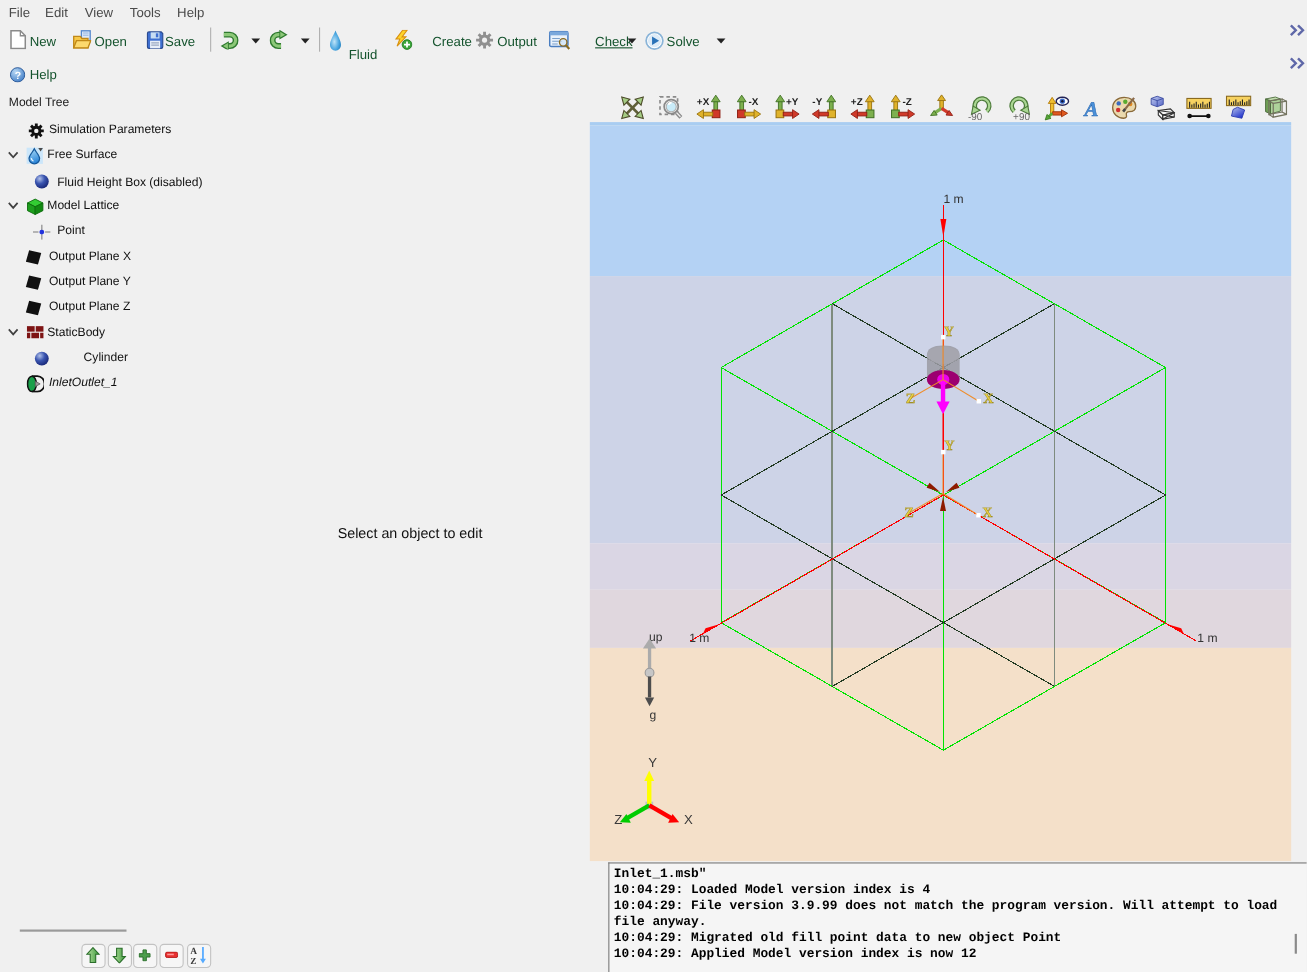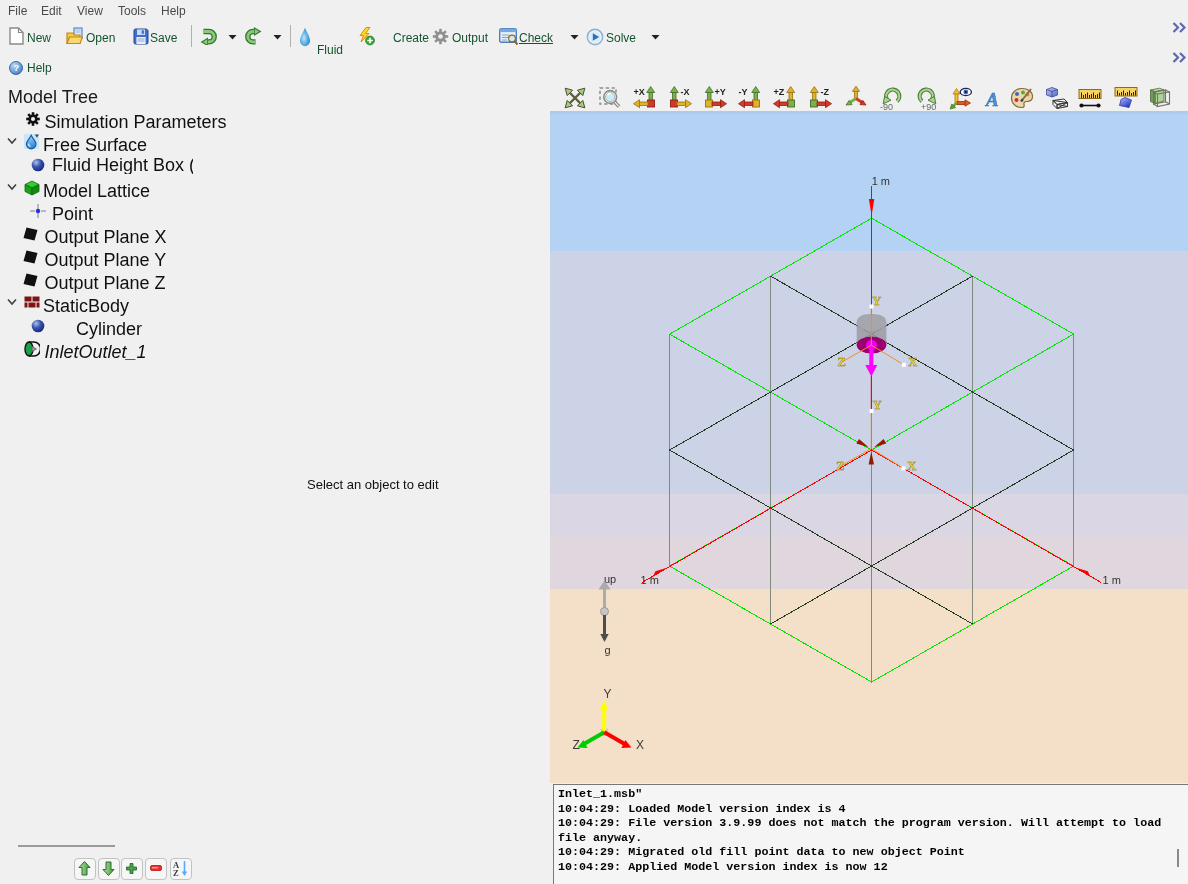--- a/index.html
+++ b/index.html
@@ -2,39 +2,39 @@
 <html><head>
 <meta charset="utf-8">
 <style>
   html,body{margin:0;padding:0;}
   body{width:1188px;height:884px;overflow:hidden;background:#f0f0f0;
        font-family:"Liberation Sans",sans-serif;}
   #app{position:relative;width:1188px;height:884px;background:#f0f0f0;}
   .abs{position:absolute;}
   .menu{font-size:12px;color:#4a4a4a;top:4px;}
   .tbtxt{font-size:12px;color:#14532d;top:31px;}
-  .treetxt{font-size:18px;color:#101010;}
+  .treetxt{font-size:11px;color:#101010;}
 </style>
 </head>
 <body>
 <div id="app">
 
   <span class="abs menu" style="left:8px;">File</span>
   <span class="abs menu" style="left:41px;">Edit</span>
   <span class="abs menu" style="left:77px;">View</span>
   <span class="abs menu" style="left:118px;">Tools</span>
   <span class="abs menu" style="left:161px;">Help</span>
 
   <span class="abs tbtxt" style="left:27px;">New</span>
   <span class="abs tbtxt" style="left:86px;">Open</span>
   <span class="abs tbtxt" style="left:150px;">Save</span>
   <span class="abs tbtxt" style="left:317px;margin-top:12px;">Fluid</span>
   <span class="abs tbtxt" style="left:374px;margin-left:19px;">Create</span>
   <span class="abs tbtxt" style="left:452px;">Output</span>
-  <span class="abs tbtxt" style="left:519px;text-decoration:underline;">Check</span>
+  <span class="abs tbtxt" style="left:541px;text-decoration:underline;">Check</span>
   <span class="abs tbtxt" style="left:606px;">Solve</span>
   <div id="tb-icons">
 
     <svg class="abs" style="left:9px;top:27px;" width="15" height="18" viewBox="0 0 15 18">
       <path d="M1,1 L9.5,1 L14,5.5 L14,17 L1,17 Z" fill="#ffffff" stroke="#8a8a8a" stroke-width="1.4"></path>
       <path d="M9.5,1 L9.5,5.5 L14,5.5" fill="none" stroke="#8a8a8a" stroke-width="1.2"></path>
     </svg>
 
     <svg class="abs" style="left:66px;top:27px;" width="17" height="18" viewBox="0 0 17 18">
       <rect x="8" y="1" width="8" height="10" fill="#dce9f8" stroke="#5588cc" stroke-width="1.2"></rect>
@@ -491,21 +491,21 @@
       <polygon points="7,5.5 16,4 16,15 7,17.5" fill="#aed29a" stroke="#4a6a3a" stroke-width="0.8"></polygon>
       <polygon points="2.5,4 7,5.5 7,17.5 2.5,15.5" fill="#6f9e56" stroke="#4a6a3a" stroke-width="0.8"></polygon>
       <polygon points="2.5,4 11.5,2.2 16,4 7,5.5" fill="#c2dcae" stroke="#4a6a3a" stroke-width="0.8"></polygon>
       <g fill="none" stroke="#747460" stroke-width="1.1">
         <polygon points="9.5,8 21.5,6 21.5,18 9.5,20.5"></polygon>
         <path d="M9.5,8 L5.5,6 M21.5,6 L17.5,4 M21.5,18 L17.5,15.8 M9.5,20.5 L5.5,18"></path>
         <polygon points="5.5,6 17.5,4 17.5,15.8 5.5,18"></polygon>
       </g>
     </svg>
   </div>
-  <div id="viewport" class="abs" style="left:550px;top:111px;width:638px;height:672px;">
+  <div id="viewport" class="abs" style="left:536px;top:111px;width:638px;height:672px;">
   <svg width="638" height="672" xmlns="http://www.w3.org/2000/svg">
 
     <rect x="0" y="0" width="638" height="3" fill="#a9cdf1"></rect>
     <rect x="0" y="3" width="638" height="137" fill="#b4d2f4"></rect>
     <rect x="0" y="140" width="638" height="243" fill="#cdd3e7"></rect>
     <rect x="0" y="383" width="638" height="42" fill="#dad6e4"></rect>
     <rect x="0" y="425" width="638" height="53" fill="#e0d7de"></rect>
     <rect x="0" y="478" width="638" height="194" fill="#f4e0c9"></rect>
 
     <g stroke="#7e8b7e" stroke-width="1.7" fill="none" shape-rendering="crispEdges">

